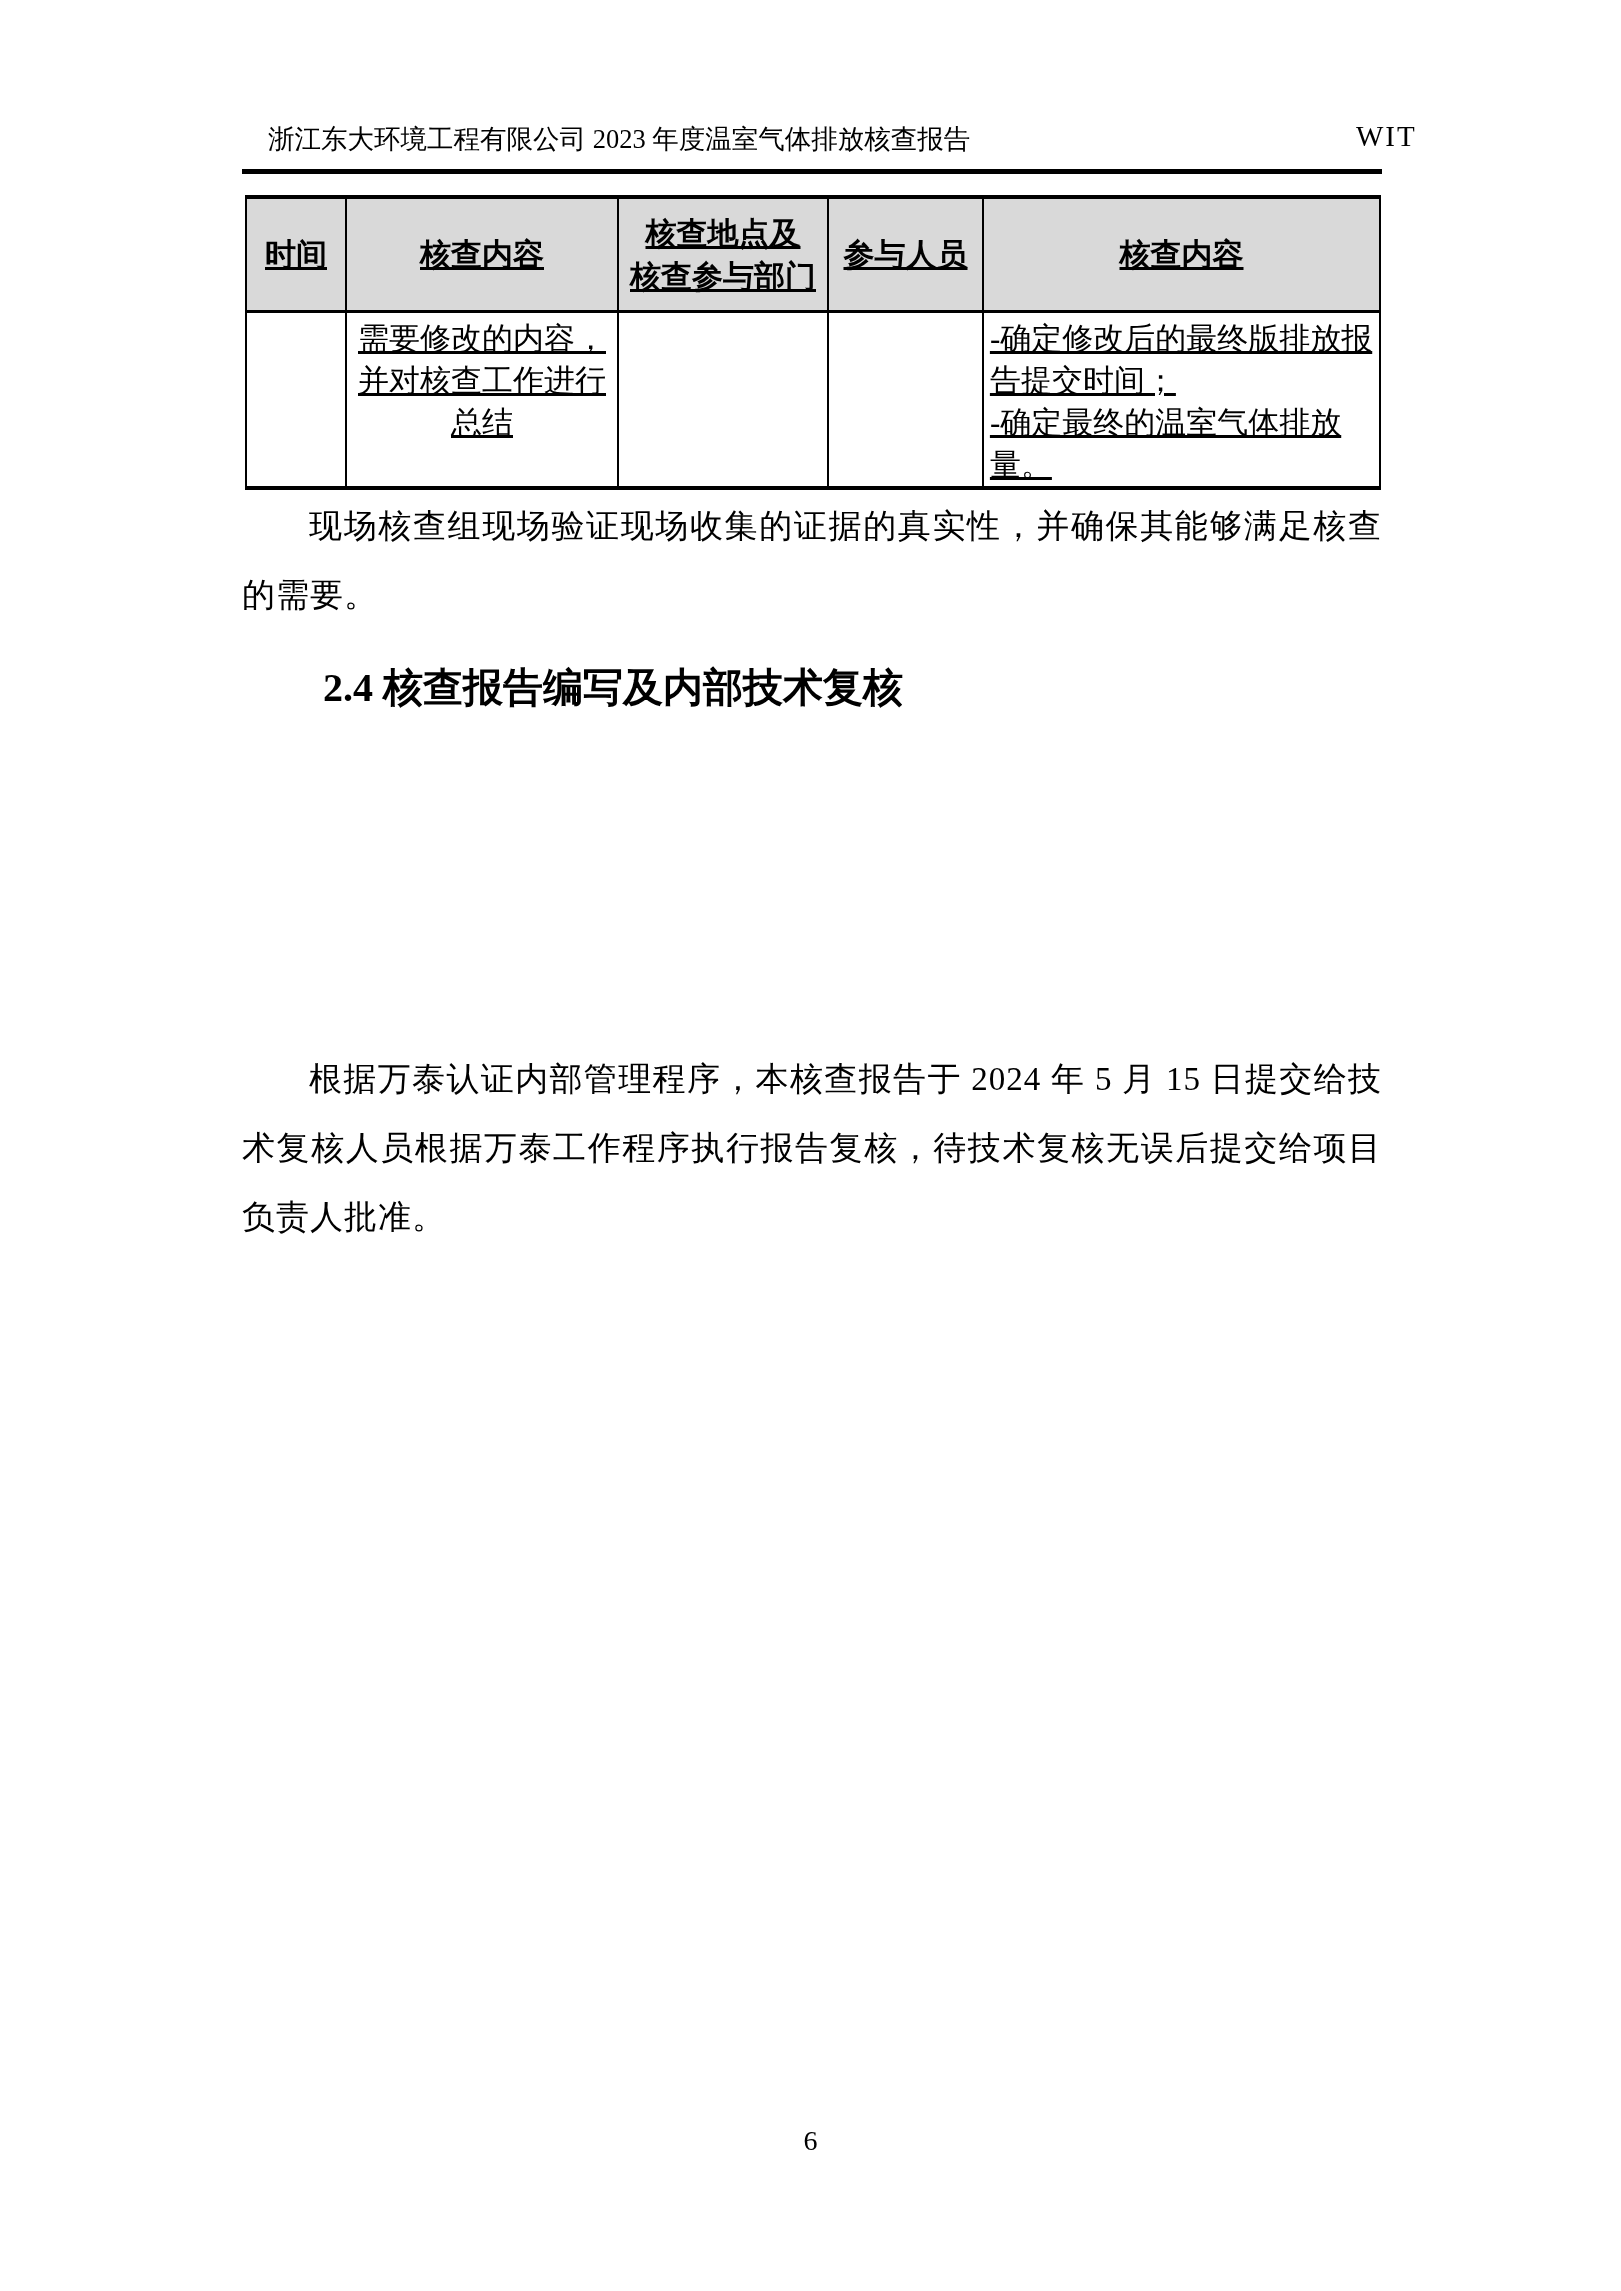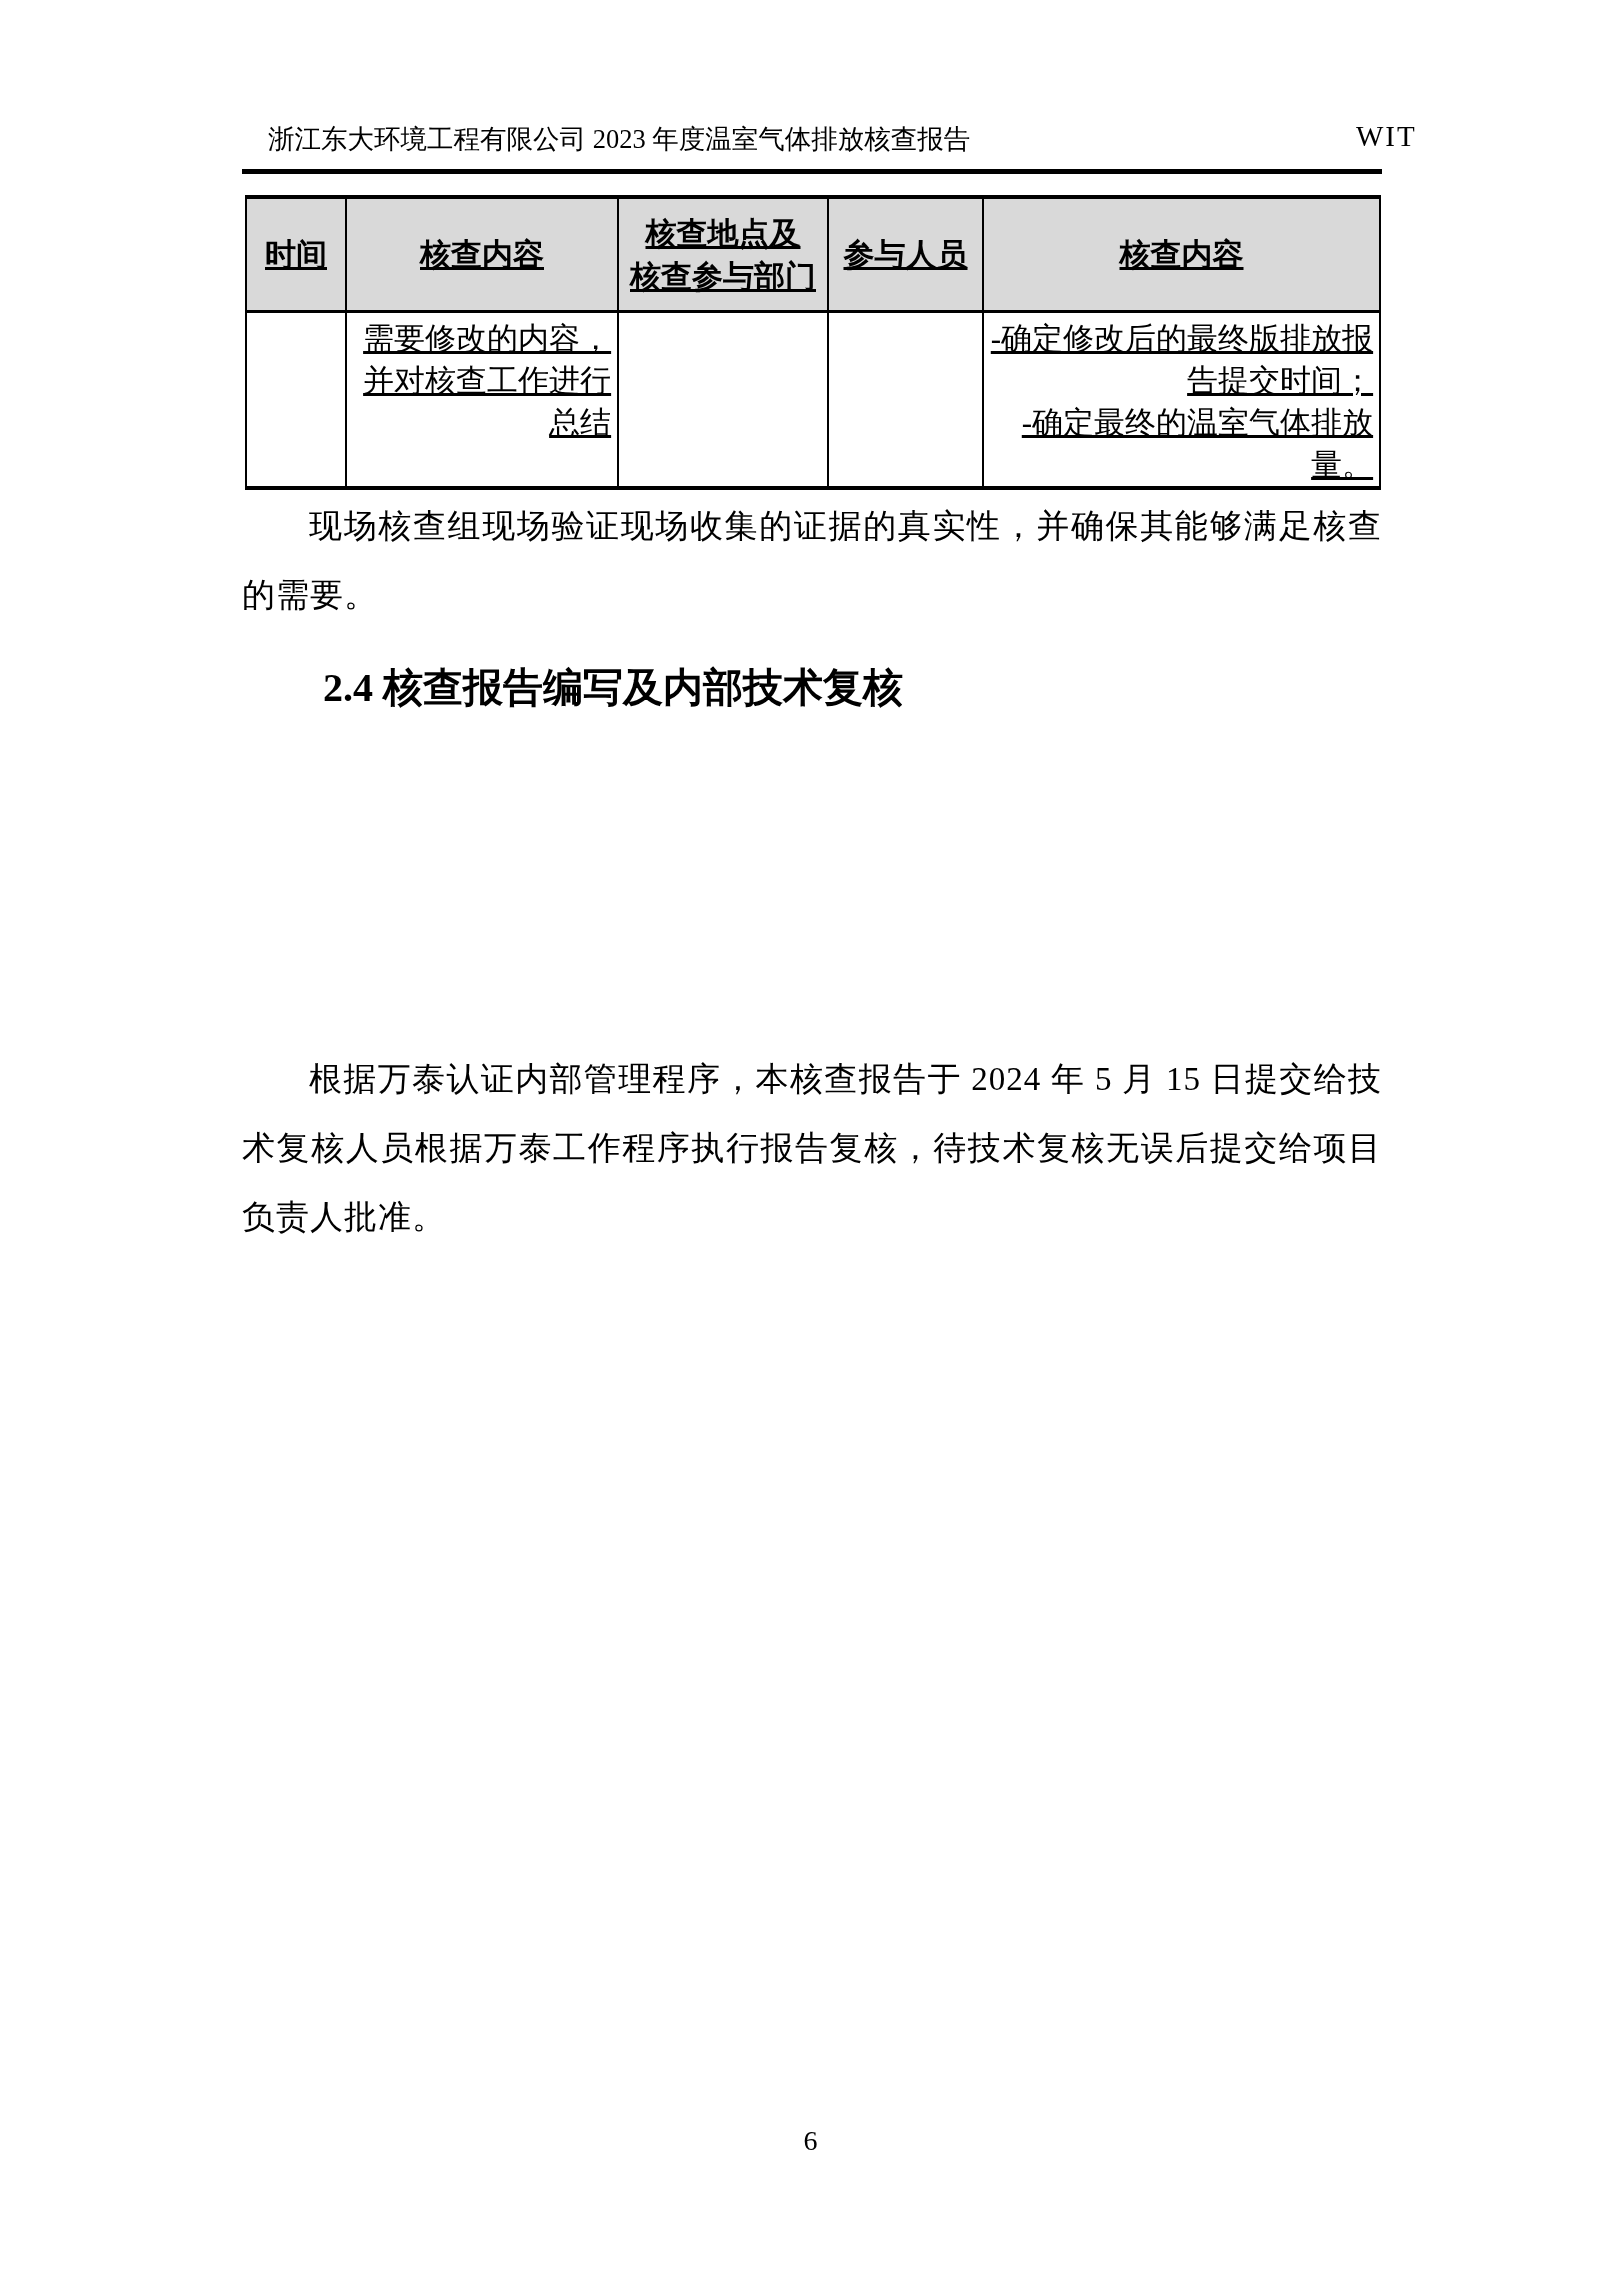--- a/index.html
+++ b/index.html
@@ -29,21 +29,20 @@
 
   
   table.vtable {
     position: absolute; left: 245px; top: 195px;
     width: 1133px;
     border-collapse: collapse; table-layout: fixed; text-decoration: underline;
   }
   table.vtable th, table.vtable td {
     border: 2px solid #000000;
     overflow: hidden;
-    text-align: right;
   }
   table.vtable thead th {
     background: #d9d9d9;
     font-weight: bold;
     font-size: 31px; line-height: 43px;
     height: 111px;
     text-align: center; vertical-align: middle;
     border-top: 4.9px solid #000000;
     border-bottom: 3.9px solid #000000;
     white-space: pre-line;

